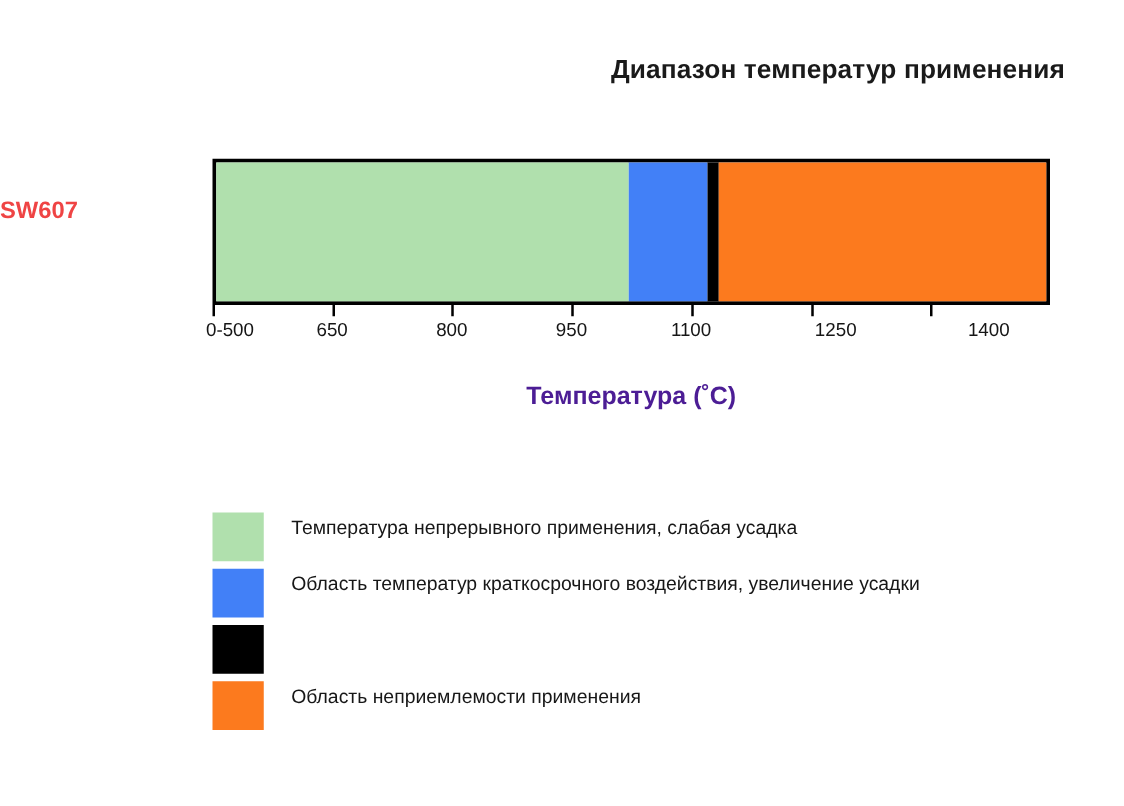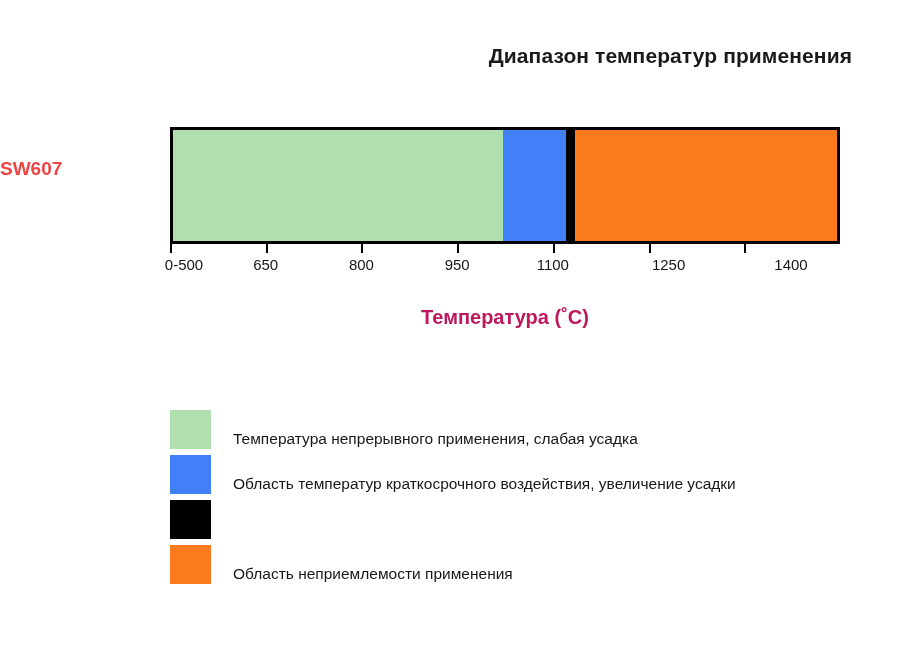--- a/index.html
+++ b/index.html
@@ -99,21 +99,21 @@
 
   
   #axis-title {
     position: absolute;
     left: 170px;
     top: 306px;
     width: 670px;
     text-align: center;
     font-size: 20px;
     font-weight: bold;
-    color: #be185d;
+    color: #4c1d95;
   }
 
   
   #legend {
     position: absolute;
     left: 170px;
     top: 410px;
     width: 700px;
   }
   .legend-row {
@@ -123,21 +123,21 @@
   .legend-swatch {
     position: absolute;
     left: 0;
     top: 0;
     width: 41px;
     height: 39px;
   }
   .legend-text {
     position: absolute;
     left: 63px;
-    top: 20px;
+    top: 4px;
     font-size: 15.5px;
     color: #171717;
     white-space: nowrap;
   }
 </style>
 </head>
 <body>
 
 <div id="chart-title">Диапазон температур применения</div>
 

